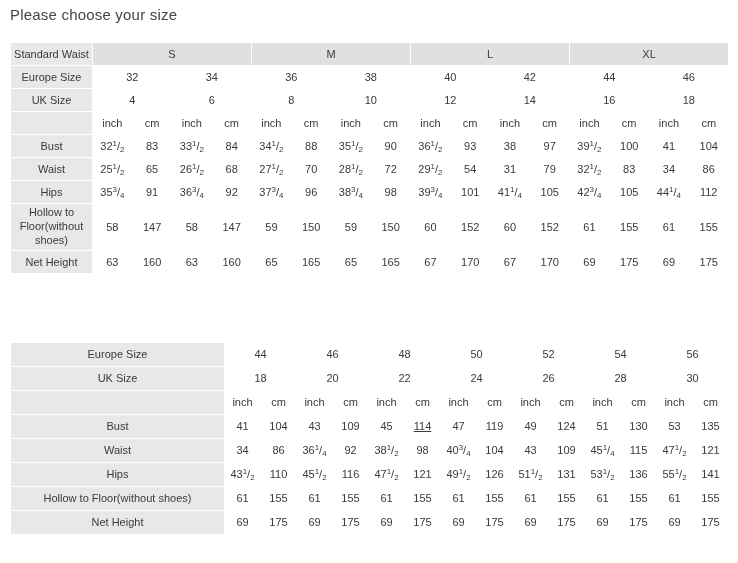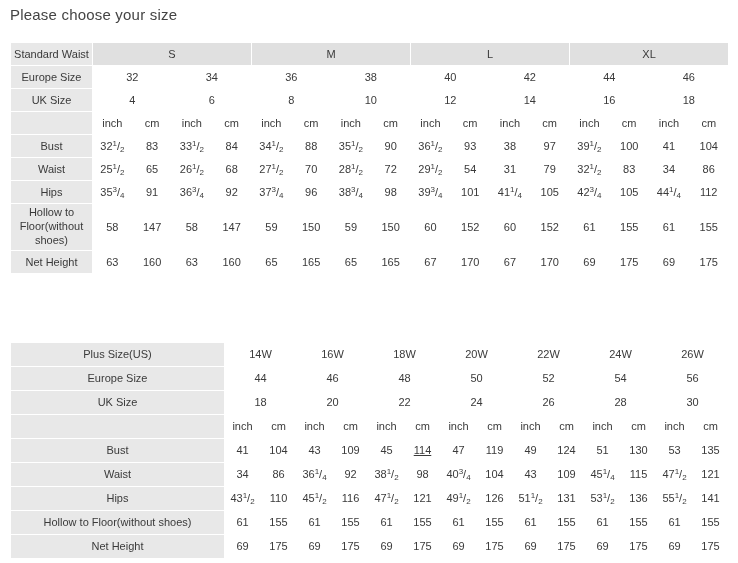--- a/index.html
+++ b/index.html
@@ -234,30 +234,20 @@
     </tbody>
 </table>
 
 <table id="table2">
   <colgroup>
     <col style="width:214px">
     <col span="14" style="width:36px">
   </colgroup>
   <tbody>
       <tr>
-        <td class="label" style="height: 23px;">Plus Size(US)</td>
-        <td class="val" colspan="2" style="height: 23px;">14W</td>
-        <td class="val" colspan="2" style="height: 23px;">16W</td>
-        <td class="val" colspan="2" style="height: 23px;">18W</td>
-        <td class="val" colspan="2" style="height: 23px;">20W</td>
-        <td class="val" colspan="2" style="height: 23px;">22W</td>
-        <td class="val" colspan="2" style="height: 23px;">24W</td>
-        <td class="val" colspan="2" style="height: 23px;">26W</td>
-      </tr>
-      <tr>
         <td class="label" style="height: 23px;">Europe Size</td>
         <td class="val" colspan="2" style="height: 23px;">44</td>
         <td class="val" colspan="2" style="height: 23px;">46</td>
         <td class="val" colspan="2" style="height: 23px;">48</td>
         <td class="val" colspan="2" style="height: 23px;">50</td>
         <td class="val" colspan="2" style="height: 23px;">52</td>
         <td class="val" colspan="2" style="height: 23px;">54</td>
         <td class="val" colspan="2" style="height: 23px;">56</td>
       </tr>
       <tr>

